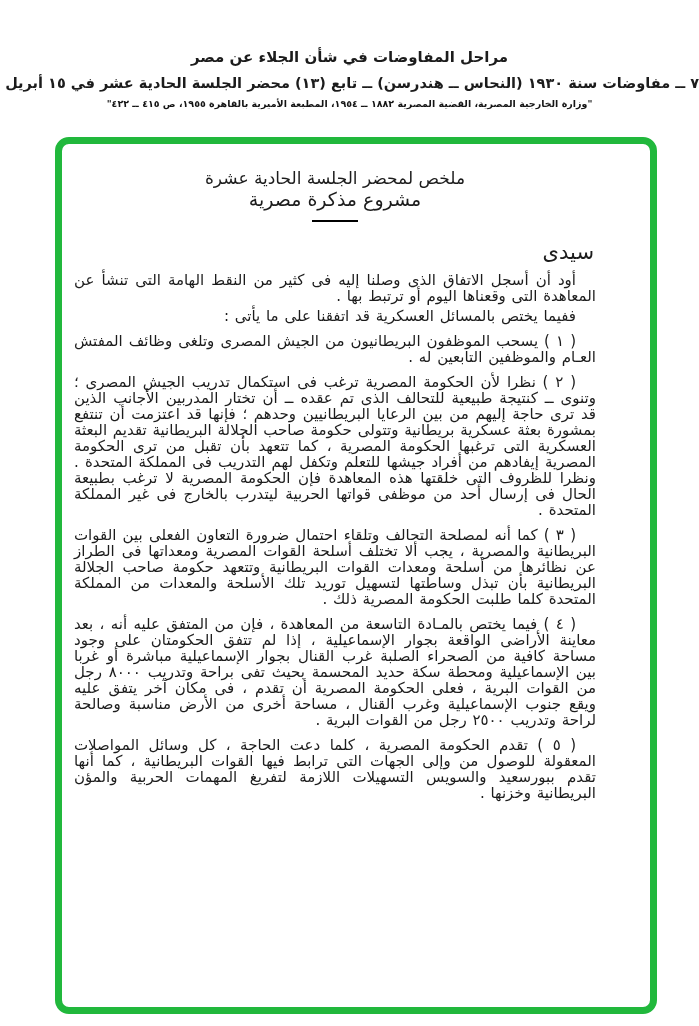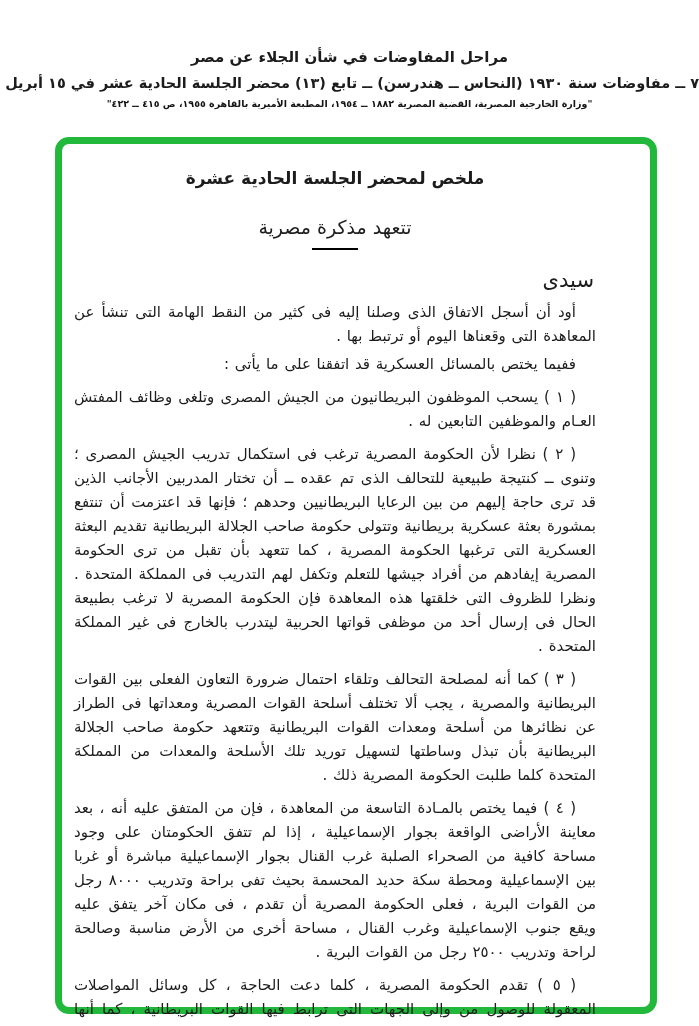--- a/index.html
+++ b/index.html
@@ -52,42 +52,41 @@
     height: 877px;
     box-sizing: border-box;
     border: 7px solid #21b83c;
     border-radius: 14px;
     background: #ffffff;
     padding: 24px 54px 10px 12px;
   }
   .doc-title {
     text-align: center;
     font-size: 17px;
-    margin: 0 0 28px 0;
-    font-weight: bold;
+    margin: 0 0 0 0;
   }
   .doc-subtitle {
     text-align: center;
     font-size: 19px;
     margin: 0;
   }
   .subtitle-underline {
     width: 46px;
     height: 2px;
     background: #000000;
     margin: 10px auto 0 auto;
   }
   .salutation {
     font-size: 21px;
     margin-top: 18px;
     padding-right: 2px;
   }
   .body-par {
     font-size: 15px;
-    line-height: 24px;
+    line-height: 16px;
     text-align: justify;
     text-justify: inter-word;
     margin: 8px 0 0 0;
     text-indent: 20px;
     word-spacing: 1px;
   }
   .body-par.lead {
     margin-top: 4px;
   }
   .body-par.clause {
@@ -100,21 +99,21 @@
 <div class="page">
 
   <header class="page-header">
     <div class="hdr-line1">مراحل المفاوضات في شأن الجلاء عن مصر</div>
     <div class="hdr-line2">٧ ــ مفاوضات سنة ١٩٣٠ (النحاس ــ هندرسن) ــ تابع (١٣) محضر الجلسة الحادية عشر في ١٥ أبريل ١٩٣٠</div>
     <div class="hdr-source">"وزارة الخارجية المصرية، القضية المصرية ١٨٨٢ ــ ١٩٥٤، المطبعة الأميرية بالقاهرة ١٩٥٥، ص ٤١٥ ــ ٤٢٢"</div>
   </header>
 
   <section class="frame">
     <div class="doc-title">ملخص لمحضر الجلسة الحادية عشرة</div>
-    <div class="doc-subtitle">تتعهد مذكرة مصرية</div>
+    <div class="doc-subtitle">مشروع مذكرة مصرية</div>
     <div class="subtitle-underline"></div>
 
     <div class="salutation">سيدى</div>
 
     <p class="body-par">أود أن أسجل الاتفاق الذى وصلنا إليه فى كثير من النقط الهامة التى تنشأ عن المعاهدة التى وقعناها اليوم أو ترتبط بها .</p>
 
     <p class="body-par lead">ففيما يختص بالمسائل العسكرية قد اتفقنا على ما يأتى :</p>
 
     <p class="body-par clause">( ١ ) يسحب الموظفون البريطانيون من الجيش المصرى وتلغى وظائف المفتش العـام والموظفين التابعين له .</p>
 

